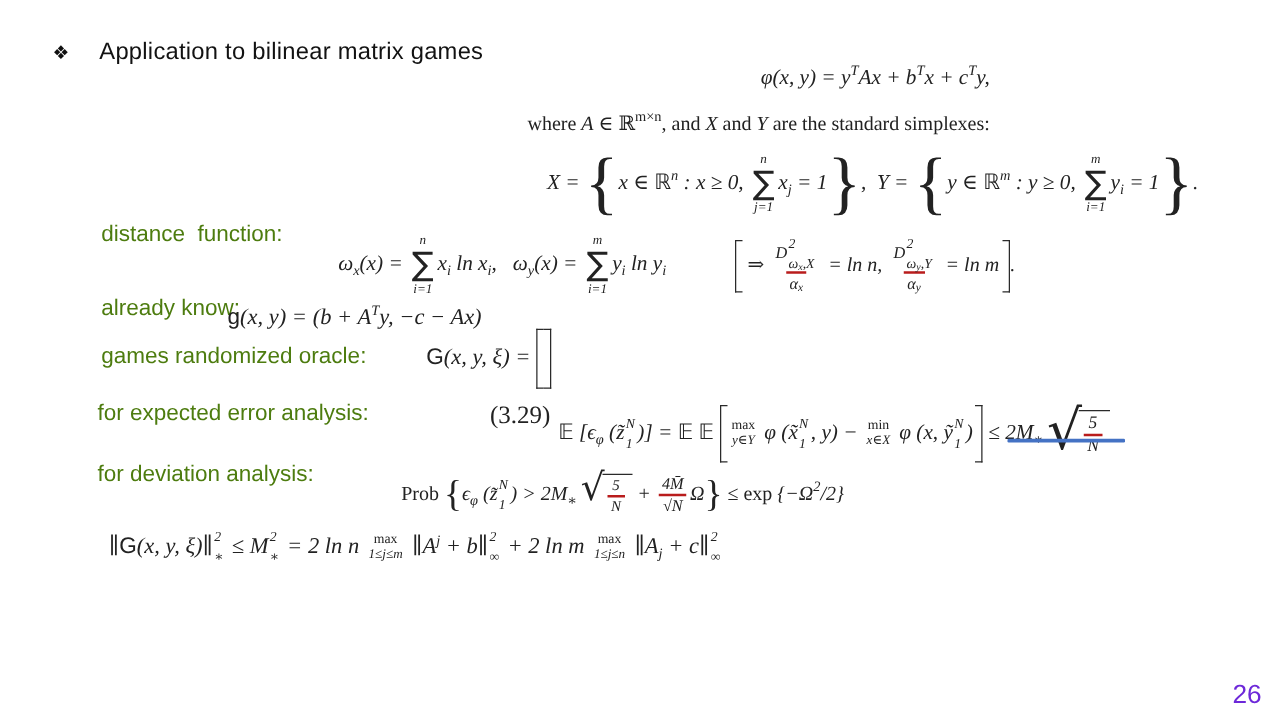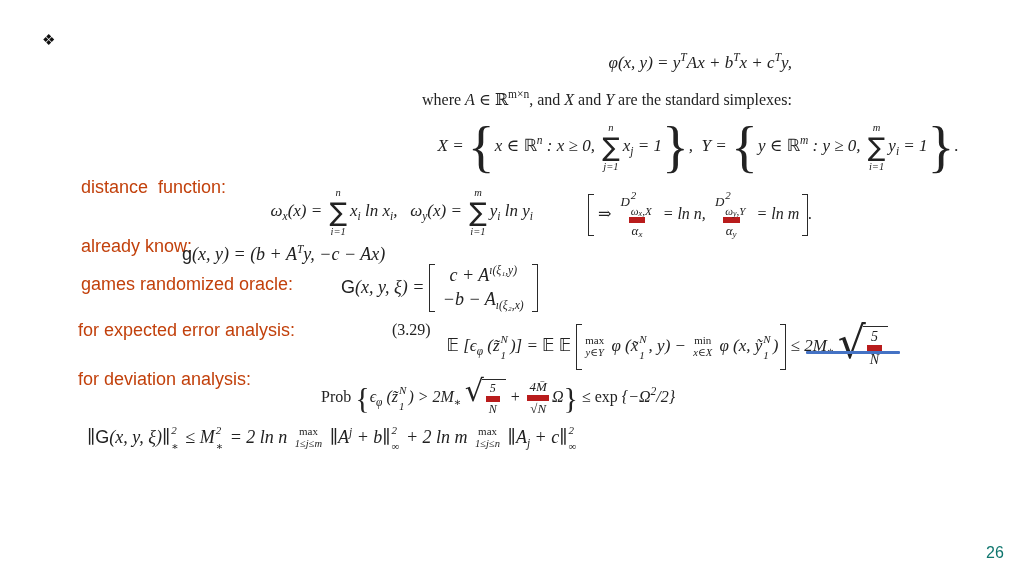--- a/index.html
+++ b/index.html
@@ -2,37 +2,37 @@
 <html><head>
 <meta charset="utf-8">
 <style>
 *{margin:0;padding:0;box-sizing:border-box}
 html,body{width:1024px;height:576px}
 body{background:#fff;position:relative;overflow:hidden;color:#1b1b1b;font-family:"Liberation Sans",sans-serif}
 .abs{position:absolute}
 .titlebar{display:flex;align-items:center;gap:24px}
 .bullet{font-size:15px;color:#101010}
 .title{font-size:19px;color:#121212;letter-spacing:.2px}
-.lbl{font-size:18px;color:#c2410c;white-space:pre}
+.lbl{font-size:18px;color:#4d7c0f;white-space:pre}
 .b{font-weight:400}
-.pagenum{font-size:16px;color:#0f766e}
+.pagenum{font-size:21px;color:#6d28d9}
 
 .m{font-family:"Liberation Serif","DejaVu Serif","DejaVu Sans",serif;font-style:italic;color:#222;white-space:pre}
 .rm{font-style:normal}
 .sf{font-family:"Liberation Sans","DejaVu Sans",sans-serif;font-style:normal}
 .bb{font-family:"DejaVu Sans",sans-serif;font-style:normal}
 .sp{font-size:11.5px;vertical-align:7px}
 .sb{font-size:11.5px;vertical-align:-4px}
 .bigop{display:inline-flex;flex-direction:column;align-items:center;vertical-align:middle;line-height:1;margin:0 3px}
 .bigop .sym{font-style:normal;font-size:26px;line-height:1;font-family:"DejaVu Sans",sans-serif}
 .bigop .opname{font-style:normal;font-size:11px;line-height:1}
 .bigop .lm{font-size:10.5px;line-height:1.25;font-style:italic}
 .frac{display:inline-flex;flex-direction:column;align-items:center;vertical-align:middle;line-height:1.25;font-size:13px;margin:0 2px}
 .frac .num{padding:0 3px}
-.frac .den{border-top:6px solid #b91c1c;padding:0 3px}
+.frac .den{border-top:2px solid #b91c1c;padding:0 3px}
 .ss{display:inline-flex;flex-direction:column;align-items:flex-start;vertical-align:middle;font-size:11px;line-height:1;gap:5px;margin:0 2px 0 1px;font-style:italic}
 .ssrow{display:flex;align-items:flex-end}
 .t2{font-size:8px;position:relative;bottom:-1px}
 .sb2{font-size:9px;vertical-align:-2px}
 .sqrt{display:inline-flex;align-items:flex-start;vertical-align:middle;margin-left:3px}
 .rad{font-style:normal;font-family:"DejaVu Sans",sans-serif;line-height:1}
 .rdc{border-top:1.5px solid #2a2a2a;padding:1px 4px 0 2px}
 .sqrt.big .rad{font-size:44px;margin:-5px -3px 0 0}
 .sqrt.big .frac{font-size:14px}
 .sqrt.sm .rad{font-size:30px;margin:-3px -2px 0 0}
@@ -44,20 +44,21 @@
 .brace{font-style:normal;display:inline-block;vertical-align:middle;line-height:.8;font-family:"Liberation Serif",serif}
 .brace.big{font-size:56px}
 .brace.md{font-size:30px}
 .ul{position:absolute;height:3px;background:#4472c4;border-radius:1px}
 </style>
 </head>
 <body>
 
 <div class="abs titlebar" style="left:42px;top:31px">
   <span class="bullet">❖</span>
+  <span class="title">Application to bilinear matrix games</span>
 </div>
 
 <div class="m abs" style="left:600px;top:31px;font-size:17px">
   <span>φ(x, y) = y</span><span class="sp">T</span><span>Ax + b</span><span class="sp">T</span><span>x + c</span><span class="sp">T</span><span>y,</span>
 </div>
 
 <div class="m abs" style="left:414px;top:70px;font-size:16px">
   <span class="rm">where </span><span>A</span><span class="rm"> ∈ ℝ</span><span class="sp rm">m×n</span><span class="rm">, and </span><span>X</span><span class="rm"> and </span><span>Y</span><span class="rm"> are the standard simplexes:</span>
 </div>
 
@@ -74,25 +75,25 @@
   <span class="brk l" style="height:42px"></span><span class="rm" style="margin-left:4px">⇒ </span><span class="frac"><span class="num"><span>D</span><span class="ss"><span>2</span><span class="ssrow"><span>ω</span><span class="t2">x</span><span>,X</span></span></span></span><span class="den"><span>α</span><span class="sb2">x</span></span></span><span> = ln n, </span><span class="frac"><span class="num"><span>D</span><span class="ss"><span>2</span><span class="ssrow"><span>ω</span><span class="t2">y</span><span>,Y</span></span></span></span><span class="den"><span>α</span><span class="sb2">y</span></span></span><span> = ln m</span><span class="brk r" style="height:42px;margin-left:3px"></span><span>.</span>
 </div>
 
 <div class="abs lbl" style="left:81px;top:236px">already know:</div>
 <div class="m abs" style="left:173px;top:222px;font-size:18px">
   <span class="sf">g</span><span>(x, y) = (b + A</span><span class="sp">T</span><span>y, −c − Ax)</span>
 </div>
 
 <div class="abs lbl" style="left:81px;top:274px">games randomized oracle:</div>
 <div class="m abs" style="left:332px;top:242px;font-size:18px">
-  <span class="sf">G</span><span>(x, y, ξ) = </span><span class="brk l" style="height:48px"></span><span class="rows"><span><span>c + A</span><span class="sp">ı(ξ₁,y)</span></span><span><span>−b − A</span><span class="sb">ı(ξ₂,x)</span></span></span><span class="brk r" style="height:48px"></span>
+  <span class="sf">G</span><span>(x, y, ξ) = </span><span class="brk l" style="height:48px"></span><span class="brk r" style="height:48px"></span>
 </div>
 
 <div class="abs lbl b" style="left:78px;top:320px">for expected error analysis:</div>
-<div class="m abs rm" style="left:392px;top:321px;font-size:16px">(3.29)</div>
+<div class="m abs rm" style="left:392px;top:321px;font-size:20px">(3.29)</div>
 <div class="m abs" style="left:438px;top:304px;font-size:17px">
   <span class="bb">𝔼</span><span> [ϵ</span><span class="sb">φ</span><span> (z̃</span><span class="ss"><span>N</span><span>1</span></span><span>)] = 𝔼 </span><span class="bb">𝔼</span><span style="display:inline-block;width:5px"></span><span class="brk l" style="height:46px"></span><span class="bigop"><span class="opname">max</span><span class="lm">y∈Y</span></span><span> φ (x̃</span><span class="ss"><span>N</span><span>1</span></span><span>, y) − </span><span class="bigop"><span class="opname">min</span><span class="lm">x∈X</span></span><span> φ (x, ỹ</span><span class="ss"><span>N</span><span>1</span></span><span>)</span><span class="brk r" style="height:46px;margin-left:2px"></span><span> ≤ 2M</span><span class="sb">∗</span><span class="sqrt big"><span class="rad">√</span><span class="rdc"><span class="frac"><span class="num">5</span><span class="den">N</span></span></span></span>
 </div>
 <div class="ul" style="left:806px;top:351px;width:94px"></div>
 
 <div class="abs lbl b" style="left:78px;top:369px">for deviation analysis:</div>
 <div class="m abs" style="left:313px;top:361px;font-size:16px">
   <span class="rm">Prob </span><span class="brace md">{</span><span>ϵ</span><span class="sb">φ</span><span> (z̃</span><span class="ss"><span>N</span><span>1</span></span><span>) &gt; 2M</span><span class="sb">∗</span><span class="sqrt sm"><span class="rad">√</span><span class="rdc"><span class="frac"><span class="num">5</span><span class="den">N</span></span></span></span><span> + </span><span class="frac"><span class="num">4M̄</span><span class="den">√N</span></span><span>Ω</span><span class="brace md">}</span><span class="rm"> ≤ exp </span><span>{−Ω</span><span class="sp">2</span><span>/2}</span>
 </div>
 

